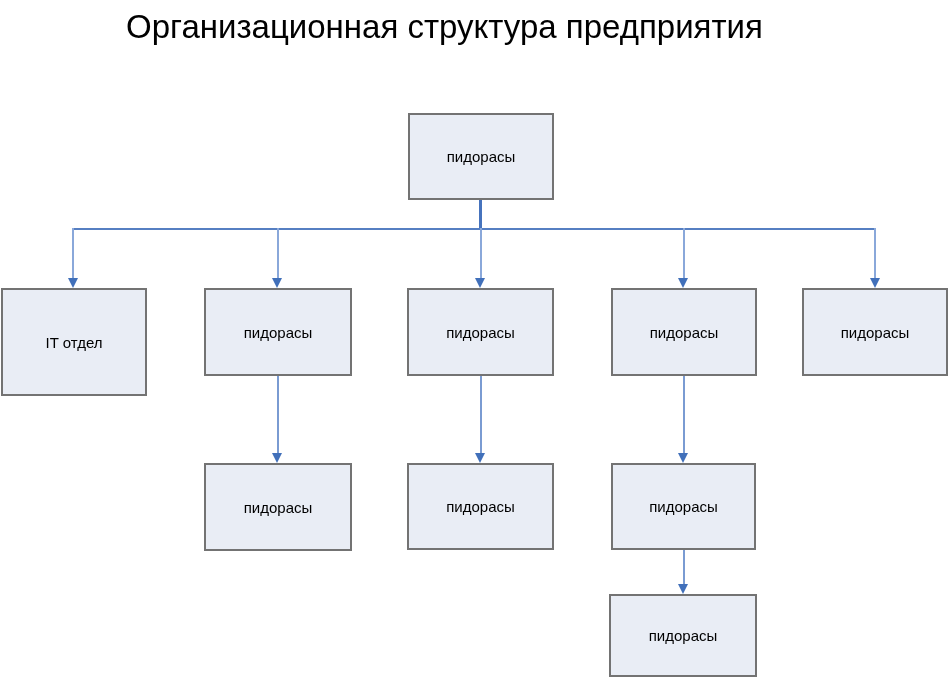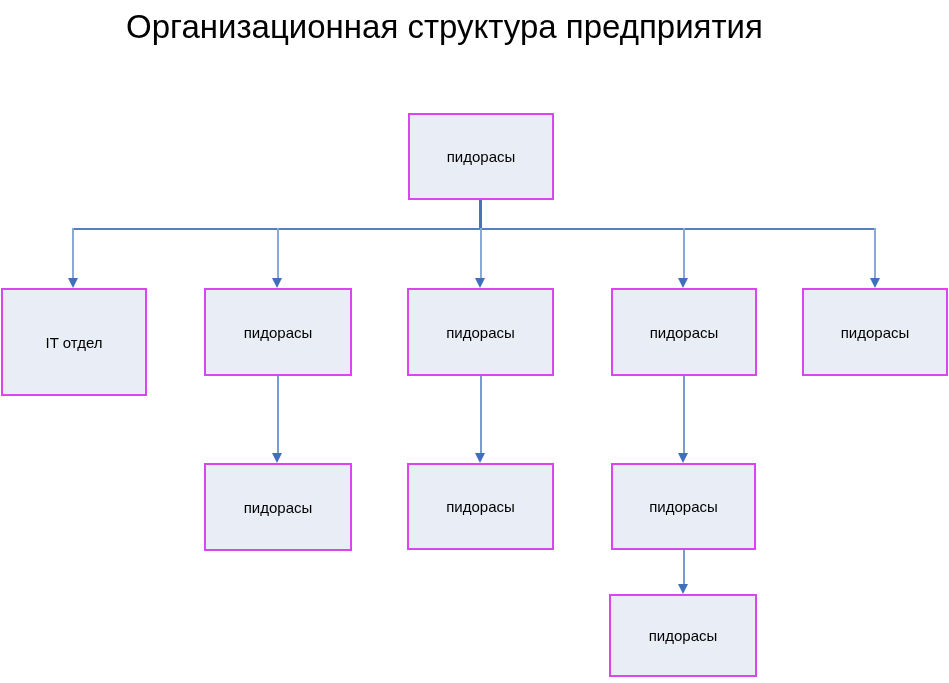--- a/index.html
+++ b/index.html
@@ -23,21 +23,21 @@
     text-align: center;
     font-size: 33px;
     color: #000000;
     letter-spacing: 0px;
     white-space: nowrap;
   }
   .box {
     position: absolute;
     box-sizing: border-box;
     background: #e9edf5;
-    border: 2px solid #d946ef;
+    border: 2px solid #737373;
     display: flex;
     align-items: center;
     justify-content: center;
     font-size: 15px;
     color: #000000;
     text-align: center;
   }
   .vline, .hline {
     position: absolute;
   }

